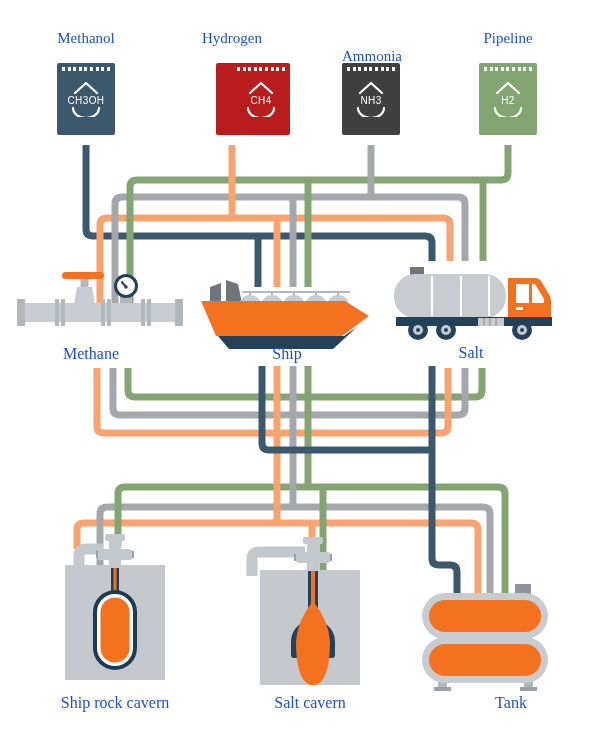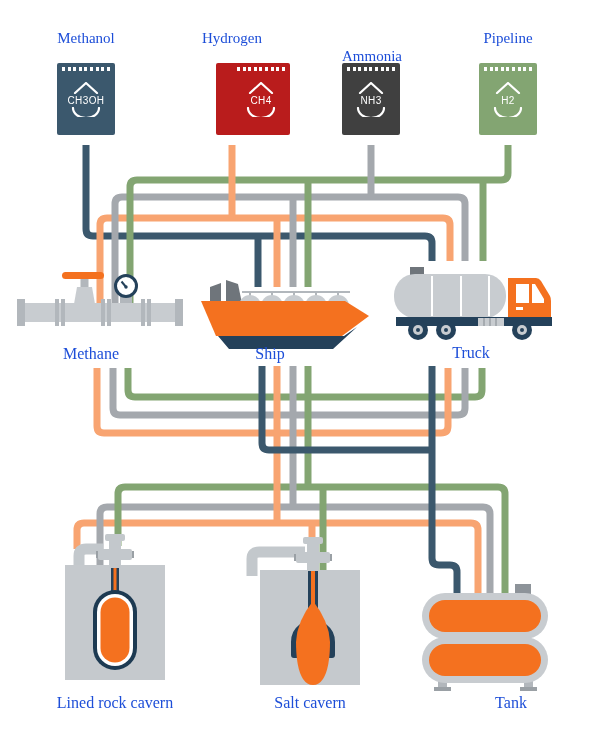--- a/index.html
+++ b/index.html
@@ -207,20 +207,20 @@
       <path d="M2 1 A13 10 0 0 0 28 1" fill="none" stroke="#fff" stroke-width="2.2" stroke-linecap="round"></path>
     </svg>
   </div>
 
   <div class="lbl top" style="left:86px;top:30px;">Methanol</div>
   <div class="lbl top" style="left:232px;top:30px;">Hydrogen</div>
   <div class="lbl top" style="left:372px;top:48px;">Ammonia</div>
   <div class="lbl top" style="left:508px;top:30px;">Pipeline</div>
 
   <div class="lbl mid" style="left:91px;top:345px;">Methane</div>
-  <div class="lbl mid" style="left:270px;top:345px;">Ship</div>
-  <div class="lbl mid" style="left:471px;top:344px;">Truck</div>
-
-  <div class="lbl bot" style="left:115px;top:694px;">Lined rock cavern</div>
+  <div class="lbl mid" style="left:287px;top:345px;">Ship</div>
+  <div class="lbl mid" style="left:471px;top:344px;">Salt</div>
+
+  <div class="lbl bot" style="left:115px;top:694px;">Ship rock cavern</div>
   <div class="lbl bot" style="left:310px;top:694px;">Salt cavern</div>
   <div class="lbl bot" style="left:486px;top:694px;margin-left:25px;">Tank</div>
 
 </div>
 
 </body></html>

